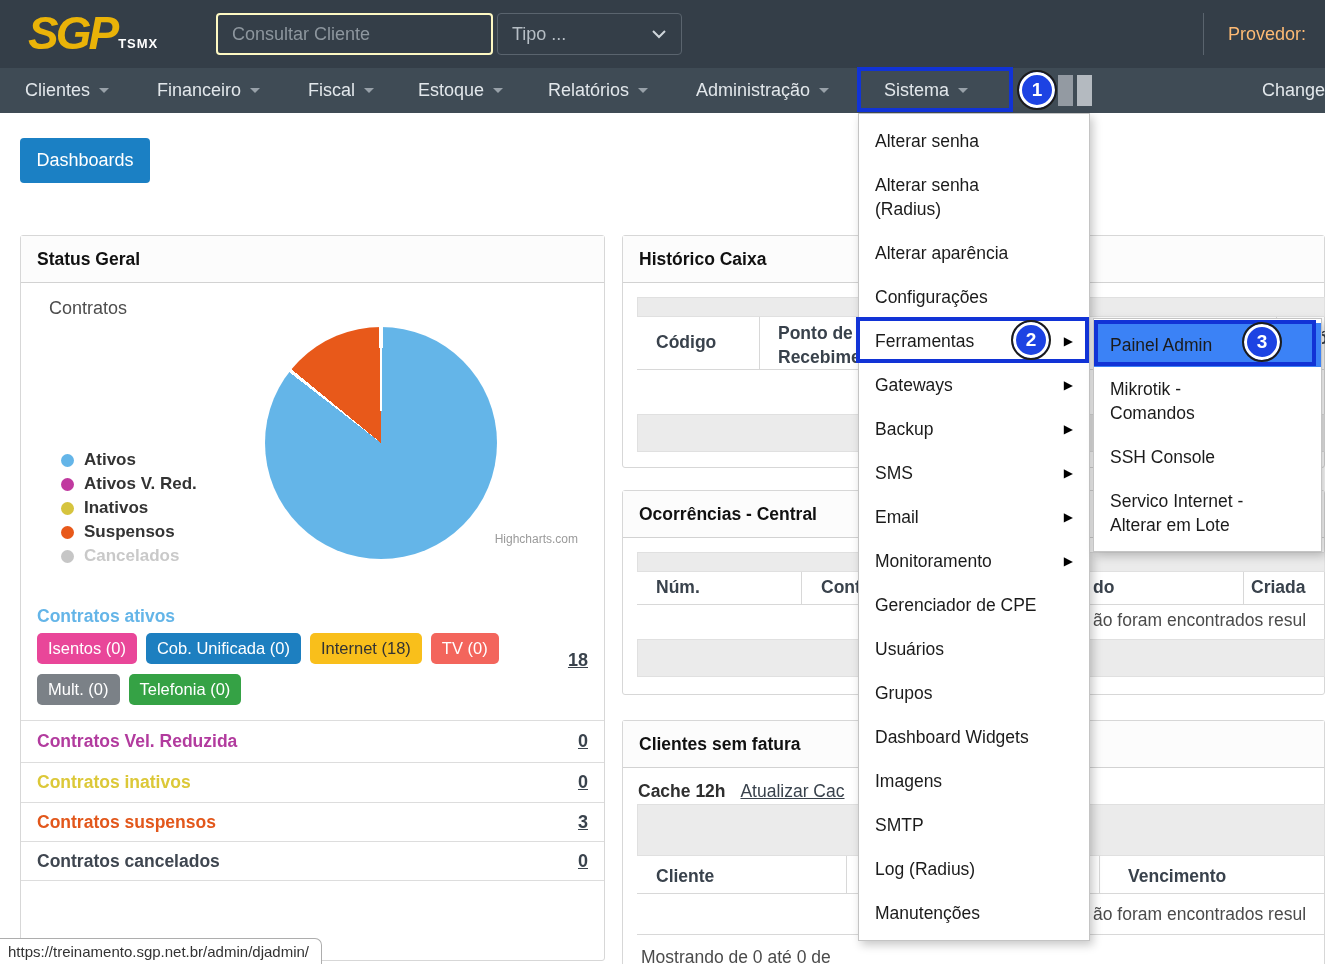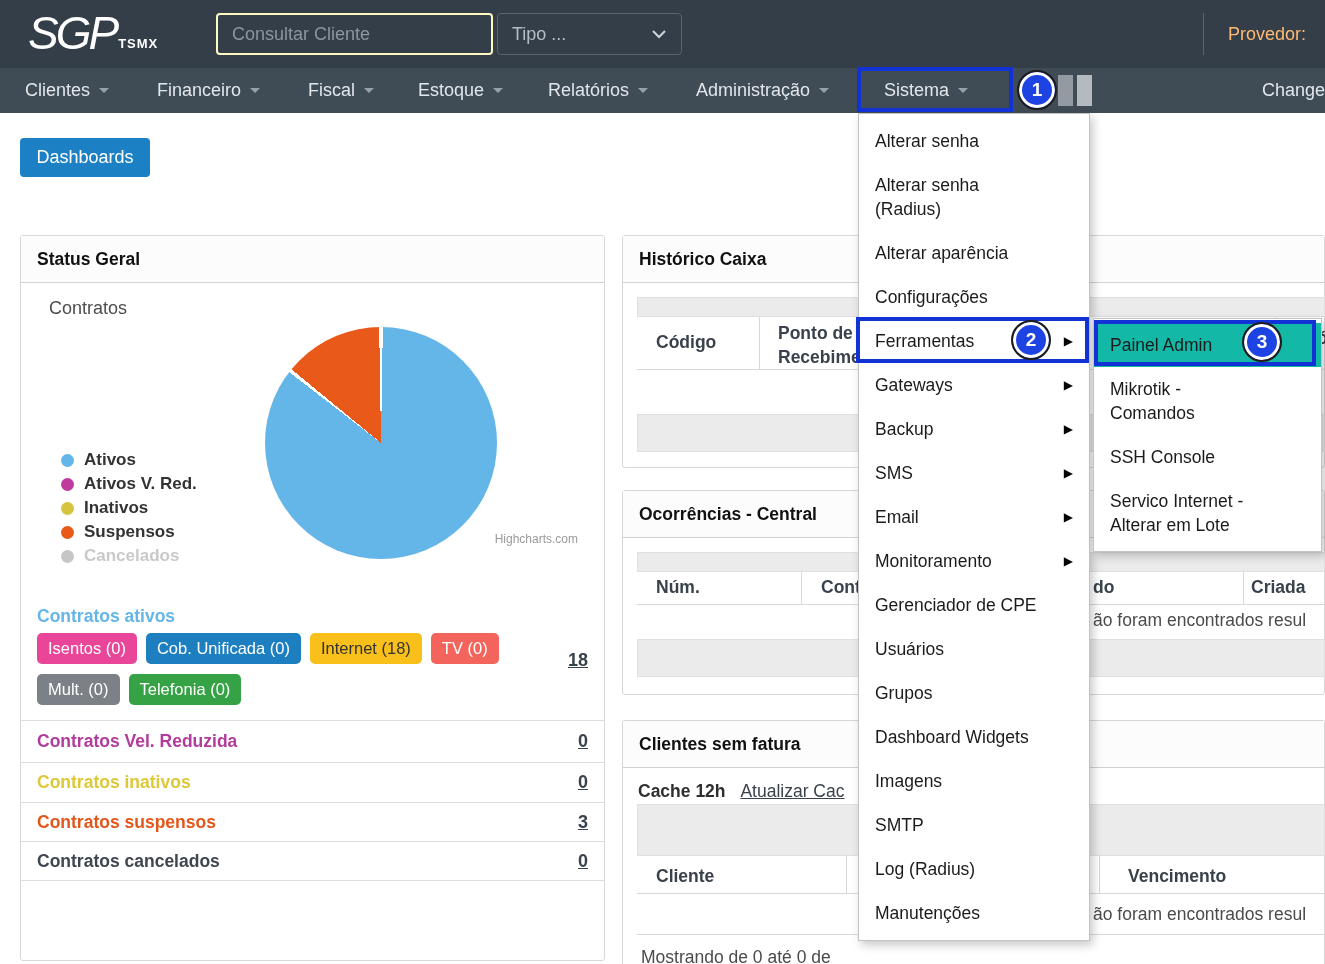--- a/index.html
+++ b/index.html
@@ -2,41 +2,41 @@
 <html><head>
 <meta charset="utf-8">
 <style>
   * { margin:0; padding:0; box-sizing:border-box; }
   body { background:#888; font-family:"Liberation Sans", sans-serif; }
   .stage { position:relative; width:1325px; height:964px; background:#fff; overflow:hidden; font-family:"Liberation Sans", sans-serif; }
 
   
   .topbar { position:absolute; left:0; top:0; width:1325px; height:68px; background:#343e48; }
   .logo { position:absolute; left:28px; top:8px; display:flex; }
-  .logo-main { font-size:46px; font-weight:normal; font-style:italic; letter-spacing:-3px; color:#ffffff; line-height:50px; }
+  .logo-main { font-size:46px; font-weight:bold; font-style:italic; letter-spacing:-3px; color:#eab308; line-height:50px; }
   .logo-sub { font-size:13px; font-weight:bold; color:#fff; align-self:flex-end; margin:0 0 7px 2px; letter-spacing:1px; }
   .search-input { position:absolute; left:216px; top:13px; width:277px; height:42px; background:transparent; border:2px solid #fef9c3; border-radius:4px; color:#cfd6db; padding:0 14px; font-size:18px; font-family:"Liberation Sans", sans-serif; outline:none; }
   .search-input::placeholder { color:#8d969e; }
   .type-select { position:absolute; left:497px; top:13px; width:185px; height:42px; border:1px solid #5a646e; border-radius:4px; color:#b6bec5; font-size:18px; display:flex; align-items:center; justify-content:space-between; padding:0 14px; cursor:pointer; }
   .tb-divider { position:absolute; left:1203px; top:13px; width:1px; height:42px; background:#5a646e; }
   .provider { position:absolute; left:1228px; top:0; height:68px; display:flex; align-items:center; color:#fdba74; font-size:18px; white-space:nowrap; }
 
   
   .navbar { position:absolute; left:0; top:68px; width:1325px; height:45px; background:#3f4b55; }
   .nav-item { position:absolute; top:0; height:45px; display:flex; align-items:center; gap:9px; color:#e2e7eb; font-size:18px; cursor:pointer; white-space:nowrap; }
   .caret { width:0; height:0; border-left:5px solid transparent; border-right:5px solid transparent; border-top:5px solid #98a1a9; }
 
   
   .artifact-a { position:absolute; left:1058px; top:75px; width:15px; height:31px; background:#939aa2; }
   .artifact-b { position:absolute; left:1077px; top:75px; width:15px; height:31px; background:#b4bac0; }
 
   
   .panel { position:absolute; background:#fff; border:1px solid #d7d7d7; border-radius:3px; z-index:1;margin-top:28px; }
   .panel-header { height:47px; border-bottom:1px solid #d2d2d2; background:#fcfcfc; display:flex; align-items:center; padding:0 16px; font-weight:bold; font-size:17.5px; color:#111; }
-  .btn-dashboards { position:absolute; left:20px; top:138px; width:130px; height:39px; background:#1b80c4; border:none; border-radius:4px; color:#fff; font-size:18px; font-family:"Liberation Sans", sans-serif; cursor:pointer; }
+  .btn-dashboards { position:absolute; left:20px; top:138px; width:130px; height:45px; background:#1b80c4; border:none; border-radius:4px; color:#fff; font-size:18px; font-family:"Liberation Sans", sans-serif; cursor:pointer; }
 
   
   #status-card { left:20px; top:207px; width:585px; height:726px; }
   .chart-title { position:absolute; left:28px; top:62px; font-size:18px; color:#4d4d4d;text-align:right; }
   .pie { position:absolute; left:244px; top:91px; width:232px; height:232px; border-radius:50%; }
   .legend { position:absolute; left:40px; top:212px; }
   .legend-item { display:flex; align-items:center; gap:10px; height:24px; cursor:pointer; }
   .legend-dot { width:13px; height:13px; border-radius:50%; flex:0 0 13px; }
   .legend-label { font-size:17px; font-weight:bold; color:#333; }
   .legend-disabled .legend-label { color:#c9c9c9; }
@@ -62,21 +62,21 @@
   .cache-bold { font-weight:bold; }
   .cache-link { text-decoration:underline; color:#39424c; margin-left:10px; cursor:pointer; }
 
   
   .menu { position:absolute; background:#fff; border:1px solid #c4c4c4; box-shadow:3px 4px 9px rgba(0,0,0,.22); padding:5px 0; z-index:30; }
   #sistema-menu { left:858px; top:113px; width:232px; }
   #ferramentas-submenu { left:1093px; top:318px; width:229px; padding:4px 0; z-index:31; }
   .menu-item { padding:10px 16px; font-size:17.5px; line-height:24px; color:#1b1b1b; display:flex; justify-content:space-between; align-items:center; cursor:pointer; }
   .menu-item .mi-label { max-width:172px; }
   #ferramentas-submenu .menu-item .mi-label { max-width:150px; }
-  .menu-item.hovered { background:#14b8a6; }
+  .menu-item.hovered { background:#3b82f6; }
   .mi-arrow { font-size:12px; color:#000; flex:0 0 auto; margin-left:8px; }
 
   
   .ann-rect { position:absolute; border:4px solid #1133d6; z-index:40; pointer-events:none; }
   #ann1 { left:857px; top:67px; width:156px; height:45px; }
   #ann2 { left:856px; top:317px; width:233px; height:46px; }
   #ann3 { left:1094px; top:320px; width:222px; height:46px; }
   .ann-badge { position:absolute; width:40px; height:40px; border-radius:50%; background:#1d43e3; border:2px solid #1c1c1c; box-shadow:inset 0 0 0 3px #fff; color:#fff; font-weight:bold; font-size:19px; display:flex; align-items:center; justify-content:center; z-index:41; }
   #badge1 { left:1017px; top:70px; }
   #badge2 { left:1011px; top:320px; }
@@ -332,14 +332,15 @@
       </div>
   </div>
 
   <div class="ann-rect" id="ann1"></div>
   <div class="ann-rect" id="ann2"></div>
   <div class="ann-rect" id="ann3"></div>
   <div class="ann-badge" id="badge1">1</div>
   <div class="ann-badge" id="badge2">2</div>
   <div class="ann-badge" id="badge3">3</div>
 
+  <div class="url-tooltip">https://treinamento.sgp.net.br/admin/djadmin/</div>
 
 </div>
 
 </body></html>

